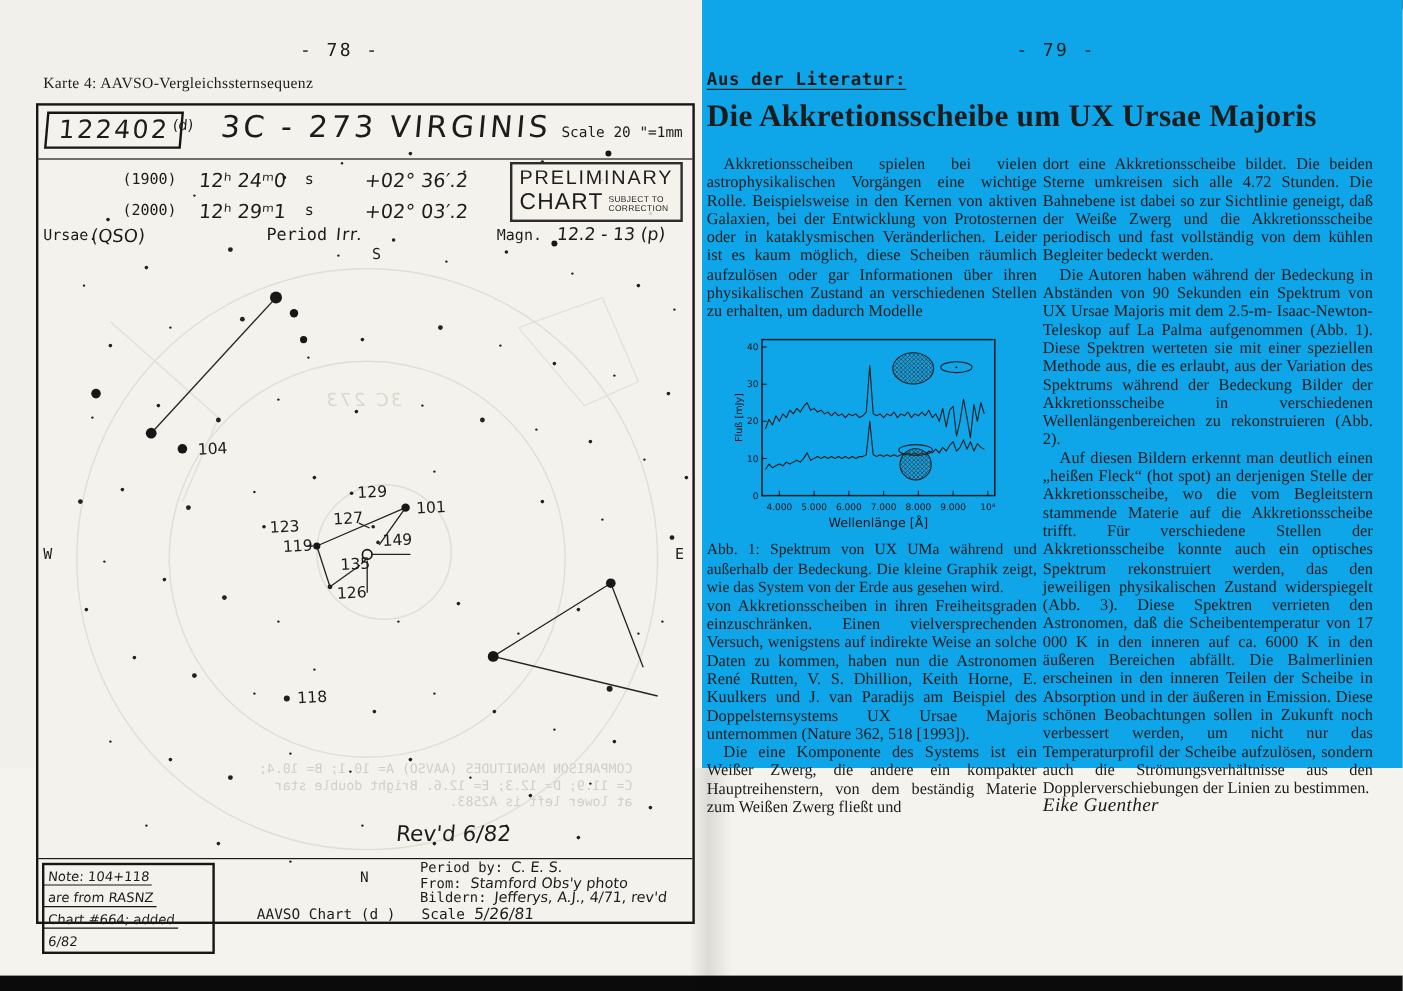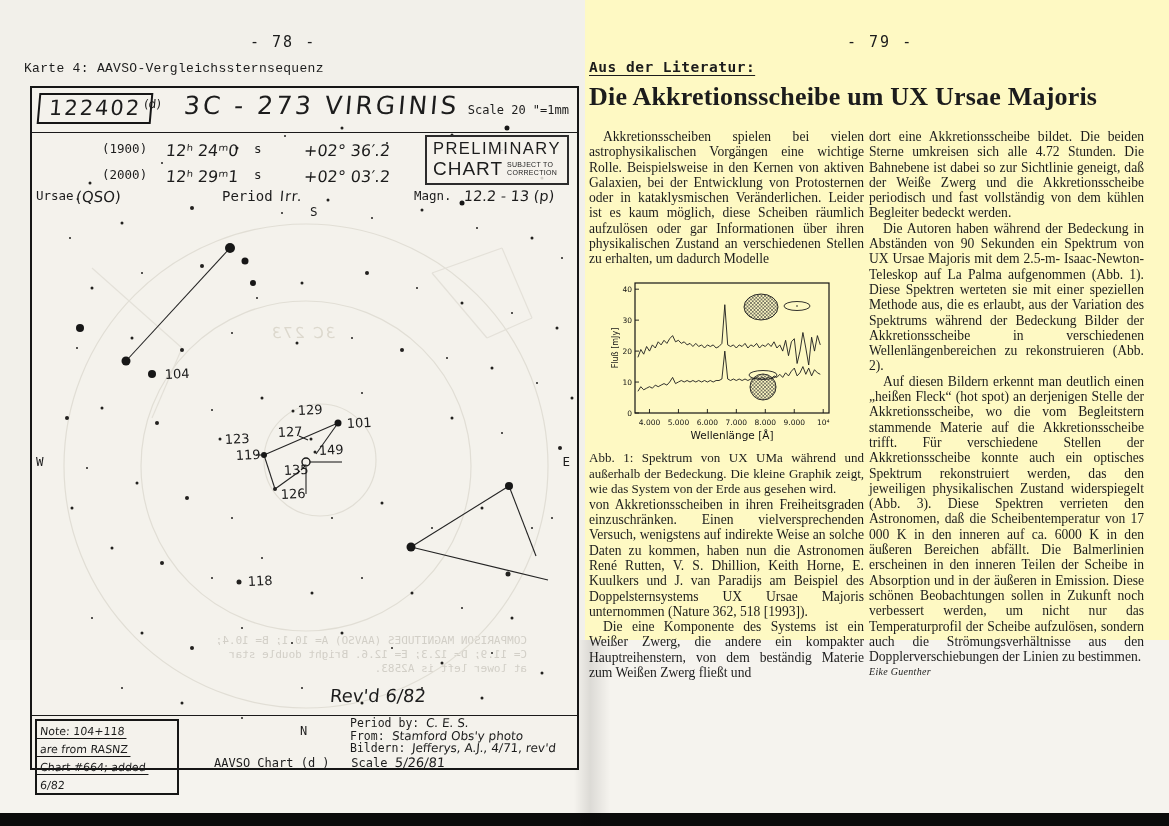--- a/index.html
+++ b/index.html
@@ -6,31 +6,31 @@
   html,body { width:1169px; height:826px; }
   body { position:relative; background:#f5f3ee; color:#1c1c1c;
          font-family:"Liberation Serif", serif; overflow:hidden; }
   .bar { position:absolute; left:0; right:0; background:#0b0b0b; }
   .bar.top { top:0; height:8px; left:28px; }
   .bar.bottom { bottom:0; height:13px; }
   .gutter { position:absolute; top:0; bottom:0; left:574px; width:36px;
     background:linear-gradient(to right, rgba(0,0,0,0), rgba(0,0,0,0.10) 45%, rgba(0,0,0,0)); }
   .page { position:absolute; top:0; height:640px; }
   .page.left  { left:0;   width:585px; background:#f2f0ea; }
-  .page.right { left:585px; width:584px; background:#fef9c3; }
+  .page.right { left:585px; width:584px; background:#0ea5e9; }
 
   .mono { font-family:"DejaVu Sans Mono", monospace; }
   .hand { font-family:"DejaVu Sans", sans-serif; display:inline-block; transform:skewX(-5deg); }
 
   .pnum { position:absolute; top:33px; font-family:"DejaVu Sans Mono", monospace;
           font-size:15px; letter-spacing:2px; }
   .page.left  .pnum { left:250px; }
   .page.right .pnum { left:262px; }
 
-  .karte { position:absolute; left:24px; top:61px; font-family:Liberation Mono, monospace;
+  .karte { position:absolute; left:36px; top:61px; font-family:Liberation Serif, serif;
            font-size:13px; letter-spacing:0.3px; }
 
   .chartbox { position:absolute; left:30px; top:86px; width:549px; height:684px;
               border:2px solid #161616; background:#f4f2ec; }
   #starfield { position:absolute; left:0; top:0; z-index:1; pointer-events:none; }
 
   .chead { position:absolute; top:0; left:0; right:0; height:45px;
            border-bottom:1.5px solid #1a1a1a; z-index:2; }
   .desigbox { position:absolute; left:6px; top:5px; border:2px solid #161616;
               padding:1px 9px 2px; font-size:21px; letter-spacing:2px; }
@@ -41,21 +41,21 @@
   .coords { position:absolute; left:0; top:45px; right:0; height:70px; z-index:2; }
   .ep { position:absolute; left:70px; font-size:12.5px; }
   .ra { position:absolute; left:134px; font-size:16px; }
   .sc { position:absolute; left:222px; font-size:12.5px; }
   .dc { position:absolute; left:272px; font-size:16px; }
   .row1 { top:8px; } .row2 { top:34px; }
 
   .stamp { position:absolute; right:8px; top:47px; border:2.5px solid #2c2c2c;
            padding:2px 6px 3px; z-index:3; background:rgba(244,242,236,0.85); }
   .stampl1 { font-family:"Liberation Sans", sans-serif; font-size:16.5px; letter-spacing:1.5px; }
-  .stamprow { display:flex; align-items:flex-start; }
+  .stamprow { display:flex; align-items:center; }
   .stampword { font-family:"Liberation Sans", sans-serif; font-size:19px; letter-spacing:1px; }
   .stampsub { font-family:"Liberation Sans", sans-serif; font-size:7px; line-height:7.5px;
               padding:3px 0 0 4px; letter-spacing:0.3px; }
 
   .specrow { position:absolute; left:0; right:0; top:100px; height:20px; z-index:2; }
   .spec-l { position:absolute; left:4px;  font-size:12.5px; }
   .spec-v { position:absolute; left:44px; font-size:15px; }
   .per-l  { position:absolute; left:190px; font-size:14px; }
   .per-v  { position:absolute; left:248px; font-size:14px; letter-spacing:1px; }
   .mag-l  { position:absolute; left:382px; font-size:12.5px; }
@@ -90,21 +90,21 @@
          font-weight:bold; font-size:14.5px; letter-spacing:0.5px;
          text-decoration:underline; text-underline-offset:3px; }
   .rtitle { position:absolute; left:4px; top:82px; width:572px; font-size:26px;
             font-weight:bold; letter-spacing:0.2px; }
   .cols { position:absolute; left:4px; top:129px; width:566px; display:flex; gap:5px; }
   .col { width:275px; font-size:13.6px; line-height:15.3px; text-align:justify; }
   .col p { margin:0; }
   .col p.indent { text-indent:14px; }
   .figwrap { margin:8px 0 2px 22px; }
   .figcap { font-weight:normal; font-size:13px; line-height:15.6px; margin:5px 0 11px; text-align:justify; }
-  .sig { font-style:italic; font-size:10px; margin-top:14px; letter-spacing:0.3px; }
+  .sig { font-style:italic; font-size:16px; margin-top:14px; letter-spacing:0.3px; }
   .journal { font-size:12px; margin-top:28px; text-align:right; padding-right:2px; letter-spacing:0.4px; }
 </style>
 </head>
 <body>
 
 <div class="bar top"></div>
 <div class="bar bottom"></div>
 <div class="gutter"></div>
 
 <div class="page left">

